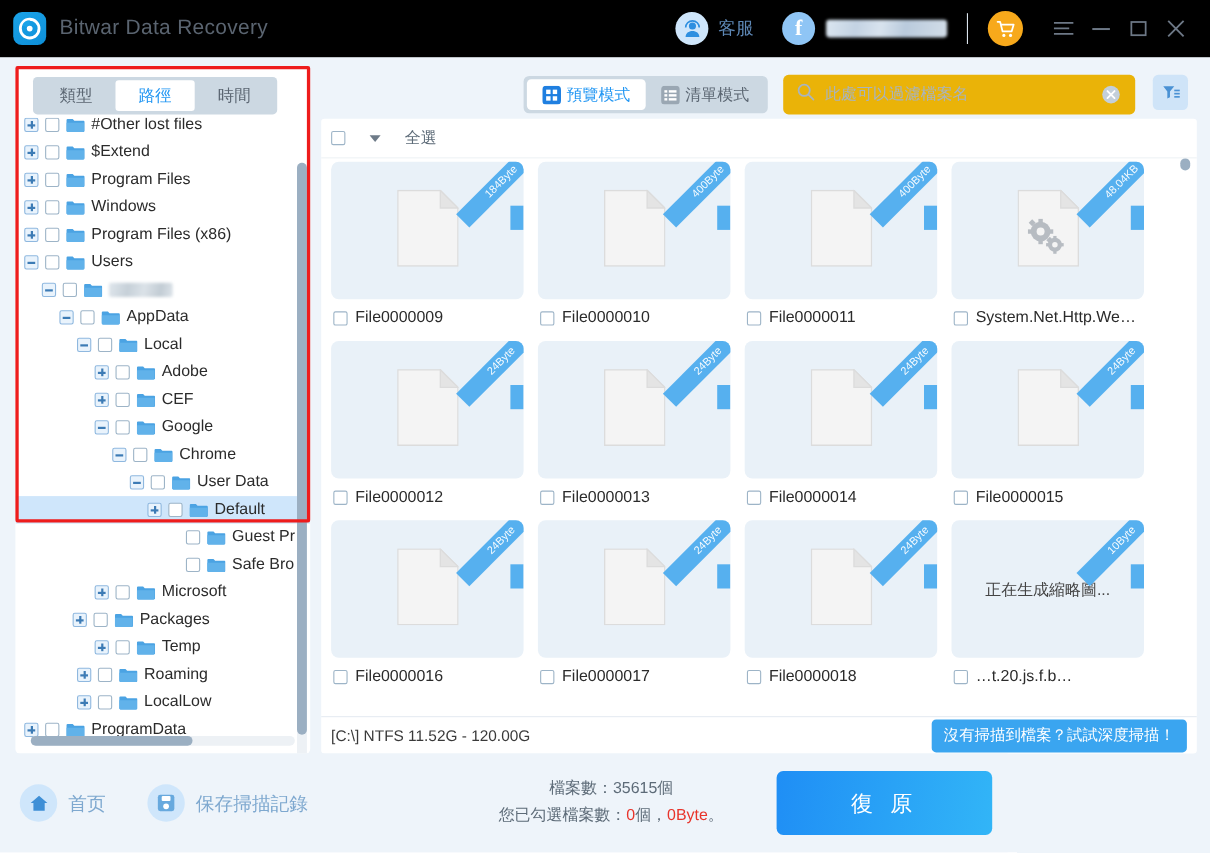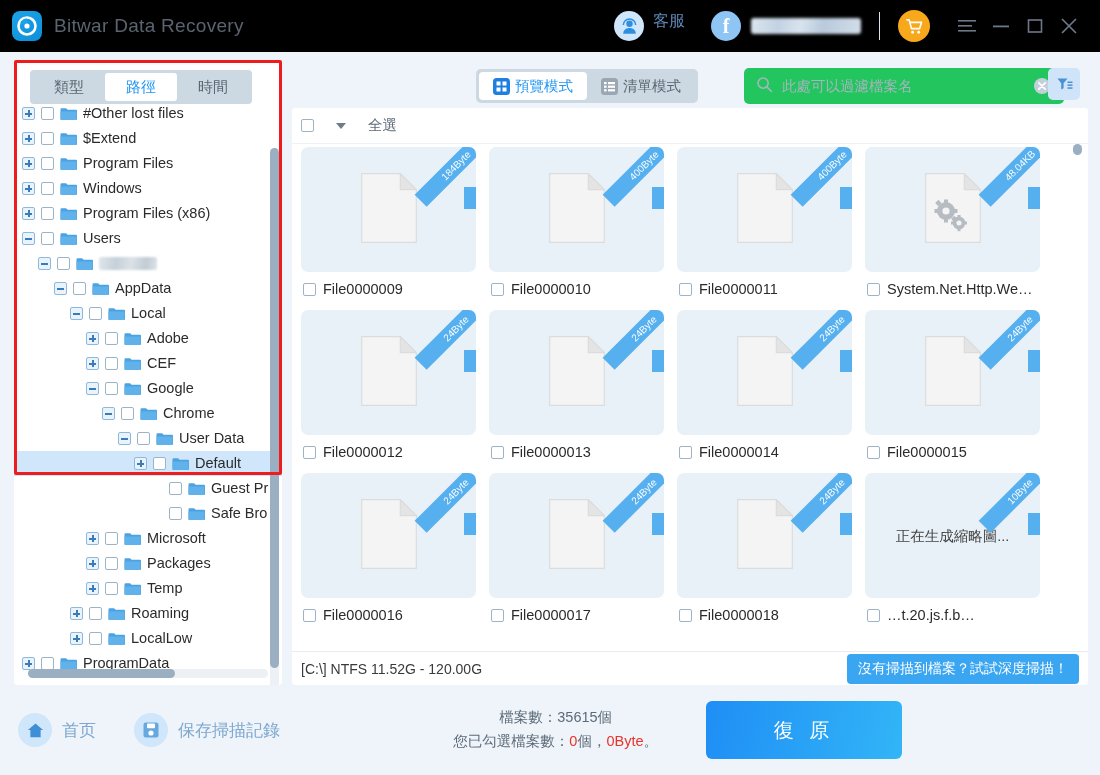--- a/index.html
+++ b/index.html
@@ -26,21 +26,21 @@
     background: linear-gradient(145deg,#1ba3e8,#0d8fd9);
     display: flex; align-items: center; justify-content: center;
   }
   .logo svg { display:block; }
   .app-title {
     margin-left: 12px; font-size: 19px; color: #5a6470; letter-spacing: .3px;
   }
   .tb-right {
     margin-left: auto; display: flex; align-items: center; gap: 0px; padding-right: 14px;
   }
-  .support-btn { display:flex; gap:9px; cursor:pointer; margin-right: 26px;}
+  .support-btn { display:flex; align-items:center; gap:9px; cursor:pointer; margin-right: 26px;}
   .circ-icon {
     width: 30px; height: 30px; border-radius: 50%;
     background: #cfe6fb; display:flex;align-items:center;justify-content:center;
   }
   .support-label { font-size: 16px; color: #5d87b5; }
   .fb-btn { display:flex; align-items:center; gap:10px; cursor:pointer; }
   .fb-circle {
     width: 30px; height: 30px; border-radius: 50%;
     background: #8fc5f5; display:flex;align-items:center;justify-content:center;
     color:#fff; font-weight:bold; font-size:20px; font-family:"Liberation Serif", serif;
@@ -142,22 +142,22 @@
   }
   .mode-btn {
     flex:1; display:flex;align-items:center;justify-content:center; gap:5px;
     font-size:14.5px; color:#5b6672; border-radius:4px; cursor:pointer;
   }
   .mode-btn.active { background:#fff; color:#2196f3; }
   .mode-ico { width:17px; height:17px; }
   .mode-ico svg { display:block; }
 
   .searchbar {
-    position:absolute; left: 744px; top: 68px; width: 320px; height: 36px;
-    background:#22c55e; border-radius: 5px; display:flex; align-items:center;
+    position:absolute; left: 712px; top: 68px; width: 320px; height: 36px;
+    background:#eab308; border-radius: 5px; display:flex; align-items:center;
     padding: 0 12px; z-index: 5;
   }
   .search-input {
     flex:1; border:none; background:transparent; outline:none; margin-left: 9px;
     font-size: 14.5px; color:#3a3a3a; font-family:"Liberation Sans", sans-serif;
   }
   .search-input::placeholder { color:#a8b4c0; }
   .clear-ico { width:20px;height:20px;cursor:pointer; }
   .filter-btn {
     position:absolute; left:1048px; top:68px; width:32px; height:32px;
@@ -524,21 +524,21 @@
             <span class="exp plus"></span>
             <span class="cb"></span>
             <span class="fold">
               <svg width="17" height="14" viewBox="0 0 17 14">
                 <path d="M0.5 2.2a1 1 0 0 1 1-1h4.6l1.5 1.6h8.4a1 1 0 0 1 1 1v8.1a1 1 0 0 1-1 1H1.5a1 1 0 0 1-1-1z" fill="#4ba3e3"></path>
                 <path d="M0.5 4.6h16v7.3a1 1 0 0 1-1 1H1.5a1 1 0 0 1-1-1z" fill="#61b2ea"></path>
               </svg>
             </span>
             <span class="tlabel">Microsoft</span>
           </div>
-          <div class="trow" style="padding-left: 72px;">
+          <div class="trow" style="padding-left: 52px;">
             <span class="exp plus"></span>
             <span class="cb"></span>
             <span class="fold">
               <svg width="17" height="14" viewBox="0 0 17 14">
                 <path d="M0.5 2.2a1 1 0 0 1 1-1h4.6l1.5 1.6h8.4a1 1 0 0 1 1 1v8.1a1 1 0 0 1-1 1H1.5a1 1 0 0 1-1-1z" fill="#4ba3e3"></path>
                 <path d="M0.5 4.6h16v7.3a1 1 0 0 1-1 1H1.5a1 1 0 0 1-1-1z" fill="#61b2ea"></path>
               </svg>
             </span>
             <span class="tlabel">Packages</span>
           </div>

